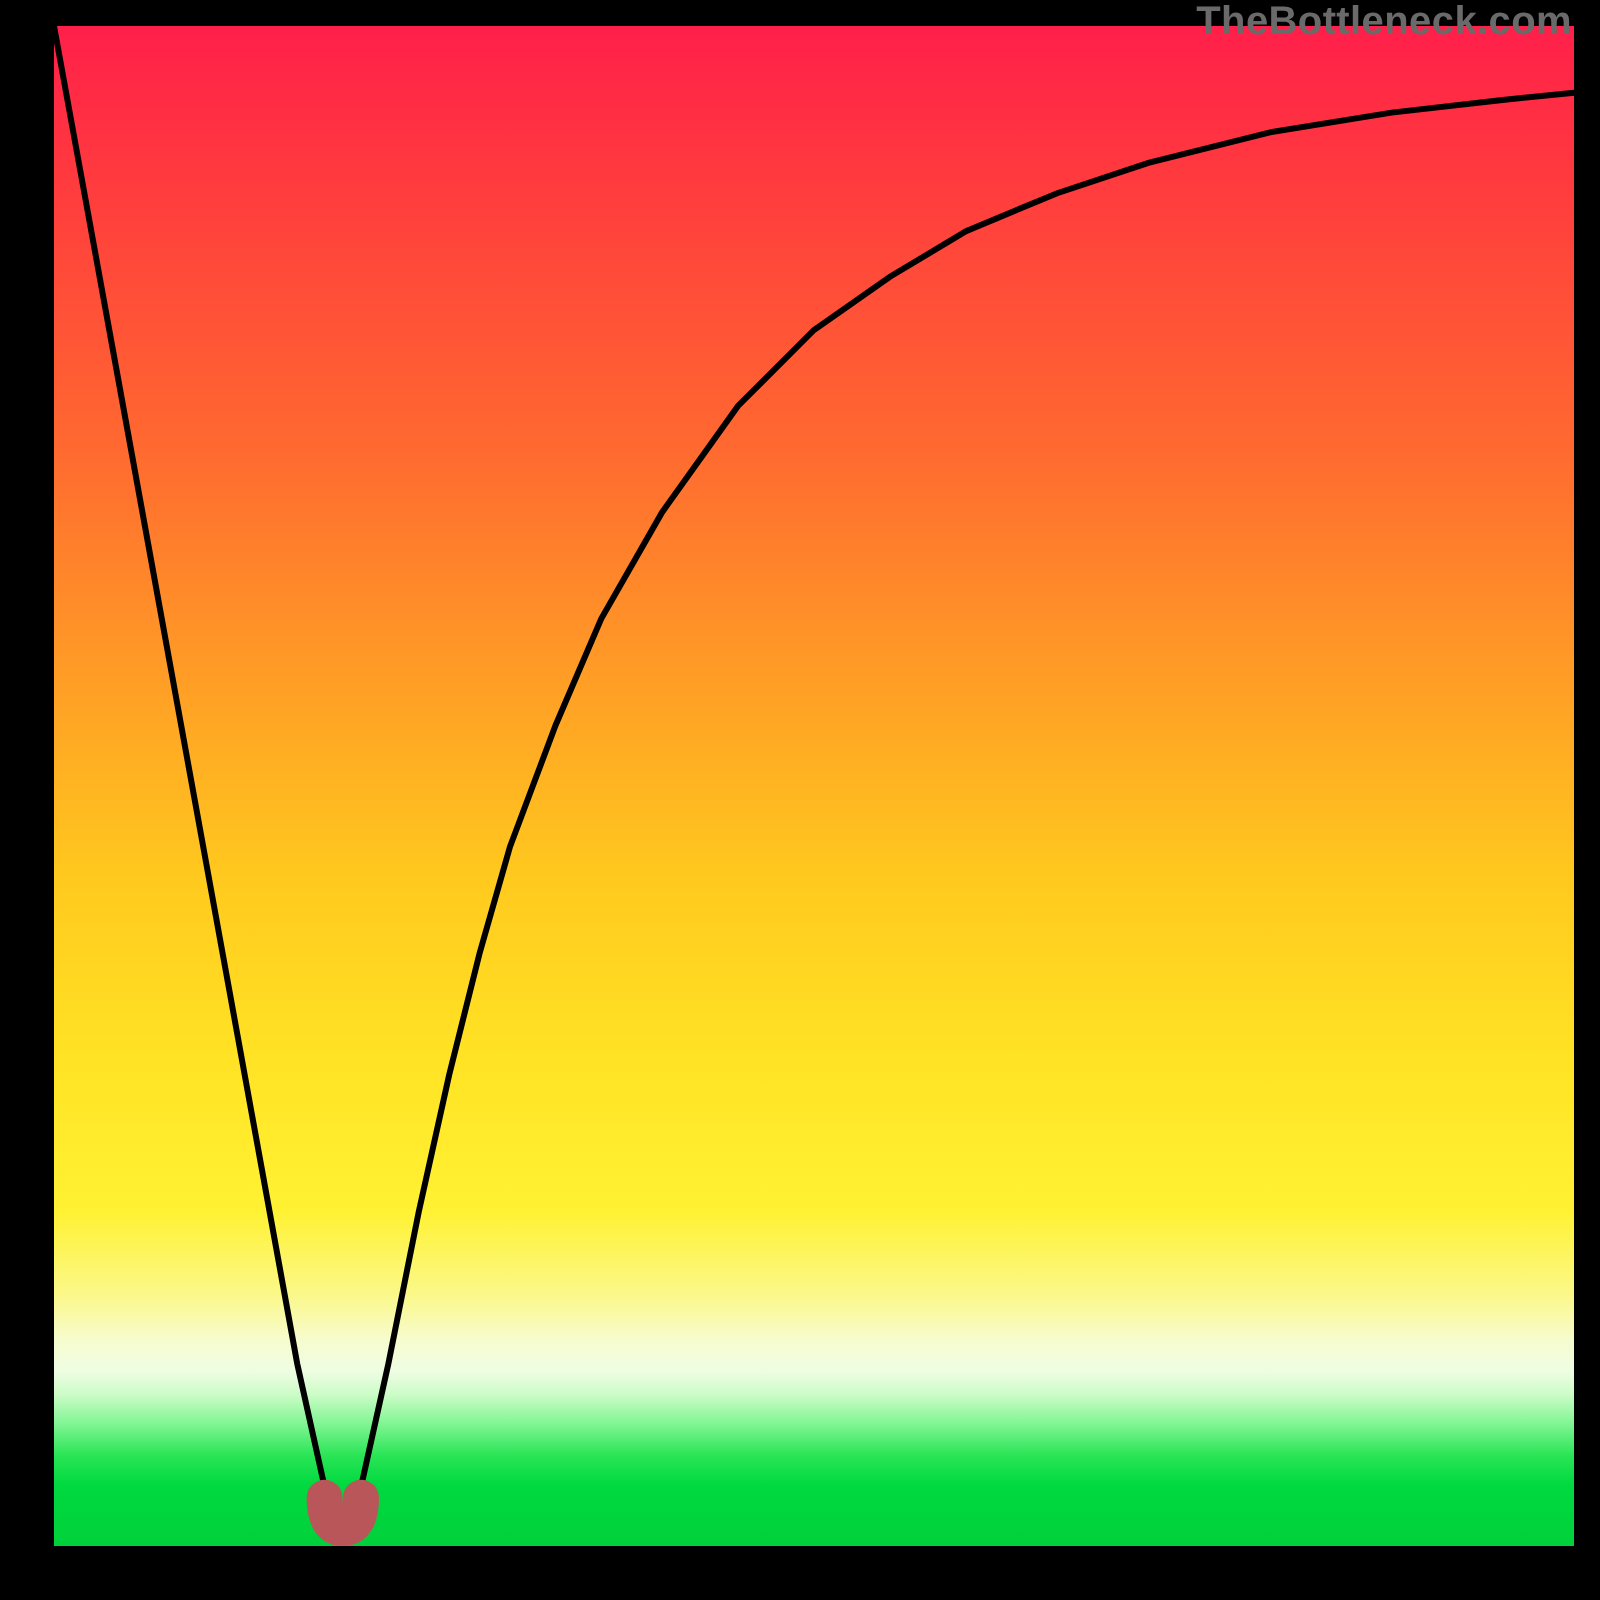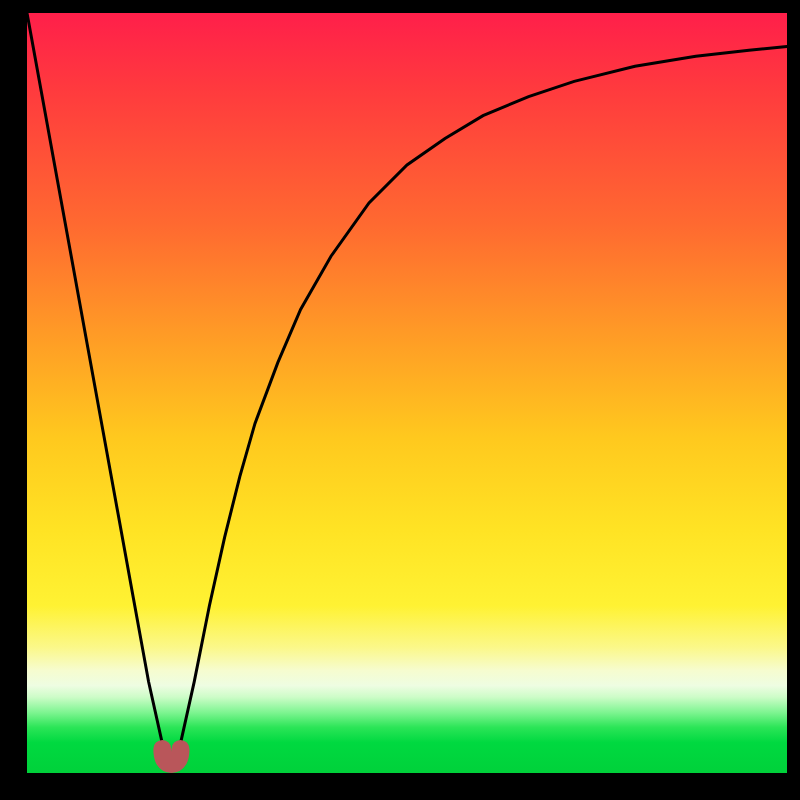--- a/index.html
+++ b/index.html
@@ -79,13 +79,14 @@
 
 <div class="frame">
   <div class="plot">
     <svg class="curve" viewBox="0 0 760 760" preserveAspectRatio="none">
       <path class="main" d="M0.0 0.0 L15.2 83.6 L30.4 167.2 L45.6 250.8 L60.8 334.4 L76.0 418.0 L91.2 501.6 L106.4 585.2 L121.6 668.8 L136.8 737.2 L140.6 750.1 L144.4 754.7 L148.2 750.1 L152.0 737.2 L167.2 668.8 L182.4 592.8 L197.6 524.4 L212.8 463.6 L228.0 410.4 L250.8 349.6 L273.6 296.4 L304.0 243.2 L342.0 190.0 L380.0 152.0 L418.0 125.4 L456.0 102.6 L501.6 83.6 L547.2 68.4 L608.0 53.2 L668.8 43.3 L722.0 37.2 L760.0 33.4"></path>
     </svg>
     <svg class="curve marker" viewBox="0 0 760 760" preserveAspectRatio="none">
       <path d="M135.3 735.9 Q135.3 750.9 144.4 750.9 Q153.5 750.9 153.5 735.9"></path>
     </svg>
   </div>
+  <div class="watermark">TheBottleneck.com</div>
 </div>
 
 </body></html>

